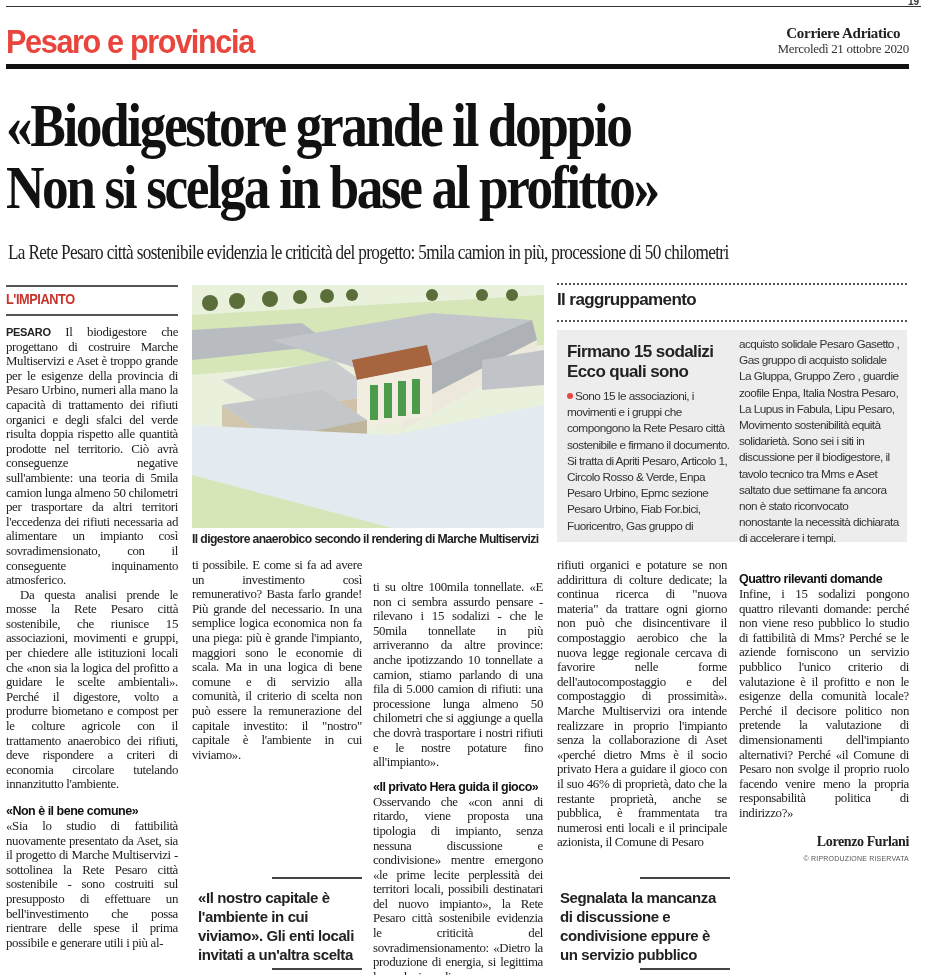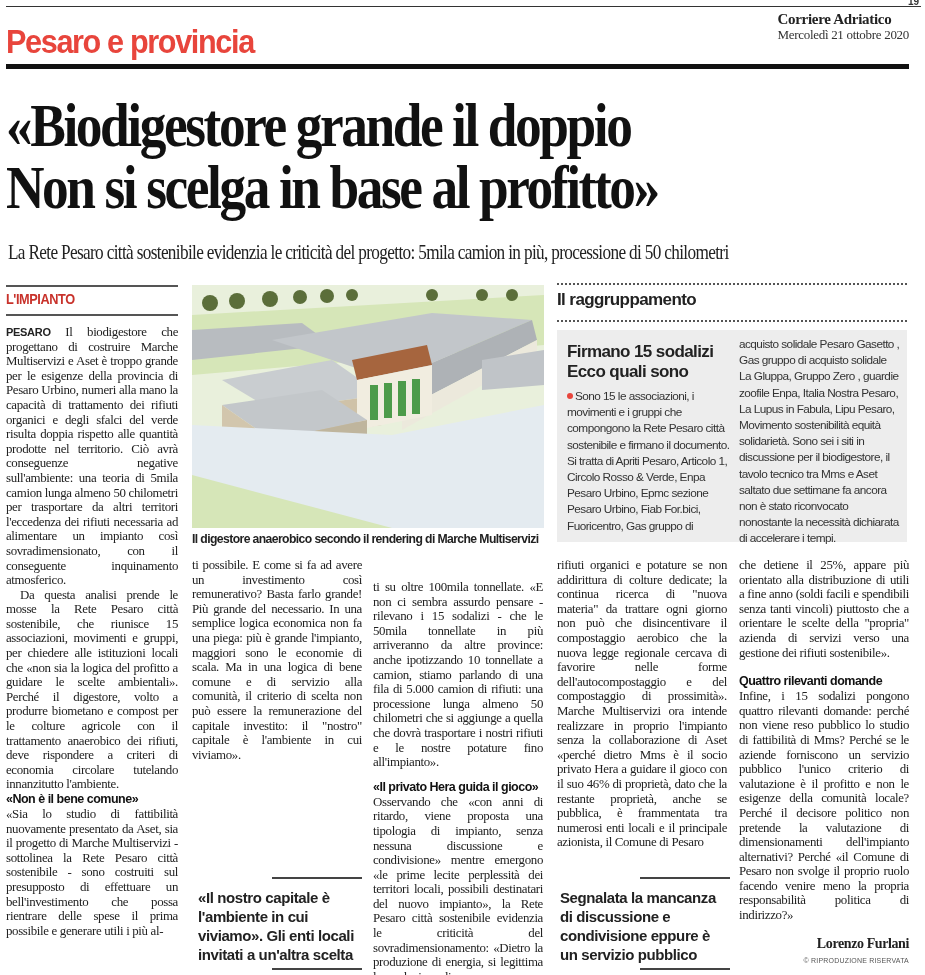--- a/index.html
+++ b/index.html
@@ -3,37 +3,37 @@
 <meta charset="utf-8">
 <style>
   * { box-sizing: border-box; margin: 0; padding: 0; }
   html, body { width: 925px; height: 975px; background: #ffffff; overflow: hidden; }
   body { position: relative; font-family: "DejaVu Serif", serif; color: #1a1a1a; }
 
   .top-rule { position: absolute; left: 6px; right: 4px; top: 6px; height: 1px; background: #333; }
   .page-num { position: absolute; right: 6px; top: -4px; font: bold 10px "Liberation Sans", sans-serif; color: #333; }
 
   .section-title { position: absolute; left: 6px; top: 22px; font: bold 34px "Liberation Sans", sans-serif; color: #e8453c; letter-spacing: -1.5px; transform: scaleX(0.9); transform-origin: left; }
-  .masthead { position: absolute; right: 16px; top: 12px; text-align: left; font-family: "Liberation Serif", serif; line-height: 15px; }
+  .masthead { position: absolute; right: 16px; top: 26px; text-align: center; font-family: "Liberation Serif", serif; line-height: 15px; }
   .masthead .paper { font-size: 15px; font-weight: bold; color: #222; letter-spacing: -0.3px; }
   .masthead .date { font-size: 13px; color: #333; letter-spacing: -0.3px; }
   .thick-rule { position: absolute; left: 6px; right: 16px; top: 64px; height: 5px; background: #111; }
 
   .headline { position: absolute; left: 6px; top: 94px; width: 905px; font-family: "Liberation Serif", serif; font-weight: bold; font-size: 62px; line-height: 62px; color: #111; letter-spacing: -2.8px; }
   .headline div { white-space: nowrap; transform: scaleX(0.86); transform-origin: left; }
   .subhead { position: absolute; left: 8px; top: 240px; font-family: "Liberation Serif", serif; font-size: 21px; color: #222; white-space: nowrap; letter-spacing: -0.8px; transform: scaleX(0.82); transform-origin: left; }
 
   .kicker-rule { position: absolute; left: 6px; width: 172px; height: 2px; background: #555; }
   .kicker { position: absolute; left: 6px; top: 290px; font: bold 15px "Liberation Sans", sans-serif; color: #c8322b; letter-spacing: -0.5px; transform: scaleX(0.85); transform-origin: left; }
 
   .col { position: absolute; font-family: "Liberation Serif", serif; font-size: 12.9px; line-height: 14.6px; color: #222; text-align: justify; hyphens: manual; letter-spacing: -0.35px; }
   .col p { margin: 0; }
   .col p.indent { text-indent: 14px; }
   .dateline { font: bold 11px "Liberation Sans", sans-serif; letter-spacing: -0.3px; }
-  .subtitle { font: bold 12.5px "Liberation Sans", sans-serif; letter-spacing: -0.5px; line-height: 15px; color: #111; }
+  .subtitle { font: bold 12.5px "Liberation Sans", sans-serif; letter-spacing: -0.5px; margin-top: 12px; line-height: 15px; color: #111; }
 
   .photo { position: absolute; left: 192px; top: 285px; width: 352px; height: 243px; overflow: hidden; background: #eef3e2; }
   .caption { position: absolute; left: 192px; top: 532px; width: 360px; font: bold 12.2px "Liberation Sans", sans-serif; letter-spacing: -0.6px; color: #222; white-space: nowrap; }
 
   .dotted { position: absolute; height: 0; border-top: 2px dotted #555; }
   .box-title { position: absolute; left: 557px; top: 290px; font: bold 17px "Liberation Sans", sans-serif; color: #222; letter-spacing: -0.6px; }
 
   .sidebar-box { position: absolute; left: 557px; top: 330px; width: 350px; height: 212px; background: #ededed; }
   .sb-head { position: absolute; left: 10px; top: 12px; font: bold 17px "Liberation Sans", sans-serif; line-height: 20px; color: #222; letter-spacing: -0.6px; }
   .sb-col { position: absolute; font: 11.8px "Liberation Sans", sans-serif; line-height: 16.2px; color: #333; letter-spacing: -0.55px; }
@@ -141,18 +141,17 @@
 </div>
 
 <div class="col" style="left:557px; top:558px; width:170px;">
   <p>rifiuti organici e potature se non addirittura di colture dedicate; la continua ricerca di "nuova materia" da trattare ogni giorno non può che disincentivare il compostaggio aerobico che la nuova legge regionale cercava di favorire nelle forme dell'autocompostaggio e del compostaggio di prossimità». Marche Multiservizi ora intende realizzare in proprio l'impianto senza la collaborazione di Aset «perché dietro Mms è il socio privato Hera a guidare il gioco con il suo 46% di proprietà, dato che la restante proprietà, anche se pubblica, è frammentata tra numerosi enti locali e il principale azionista, il Comune di Pesaro</p>
 </div>
 <div class="pq-rule" style="left:640px; top:877px; width:90px;"></div>
 <div class="pullquote" style="left:560px; top:888px; width:170px;">Segnalata la mancanza di discussione e condivisione eppure è un servizio pubblico</div>
 <div class="pq-rule" style="left:640px; top:968px; width:90px;"></div>
 
 <div class="col" style="left:739px; top:558px; width:170px;">
-  <p>che detiene il 25%, appare più orientato alla distribuzione di utili a fine anno (soldi facili e spendibili senza tanti vincoli) piuttosto che a orientare le scelte della "propria" azienda di servizi verso una gestione dei rifiuti sostenibile».</p>
   <div class="subtitle" style="margin-top:14px">Quattro rilevanti domande</div>
   <p>Infine, i 15 sodalizi pongono quattro rilevanti domande: perché non viene reso pubblico lo studio di fattibilità di Mms? Perché se le aziende forniscono un servizio pubblico l'unico criterio di valutazione è il profitto e non le esigenze della comunità locale? Perché il decisore politico non pretende la valutazione di dimensionamenti dell'impianto alternativi? Perché «il Comune di Pesaro non svolge il proprio ruolo facendo venire meno la propria responsabilità politica di indirizzo?»</p>
   <div class="byline">Lorenzo Furlani</div>
   <div class="rights">© RIPRODUZIONE RISERVATA</div>
 </div>
 
 </body></html>

